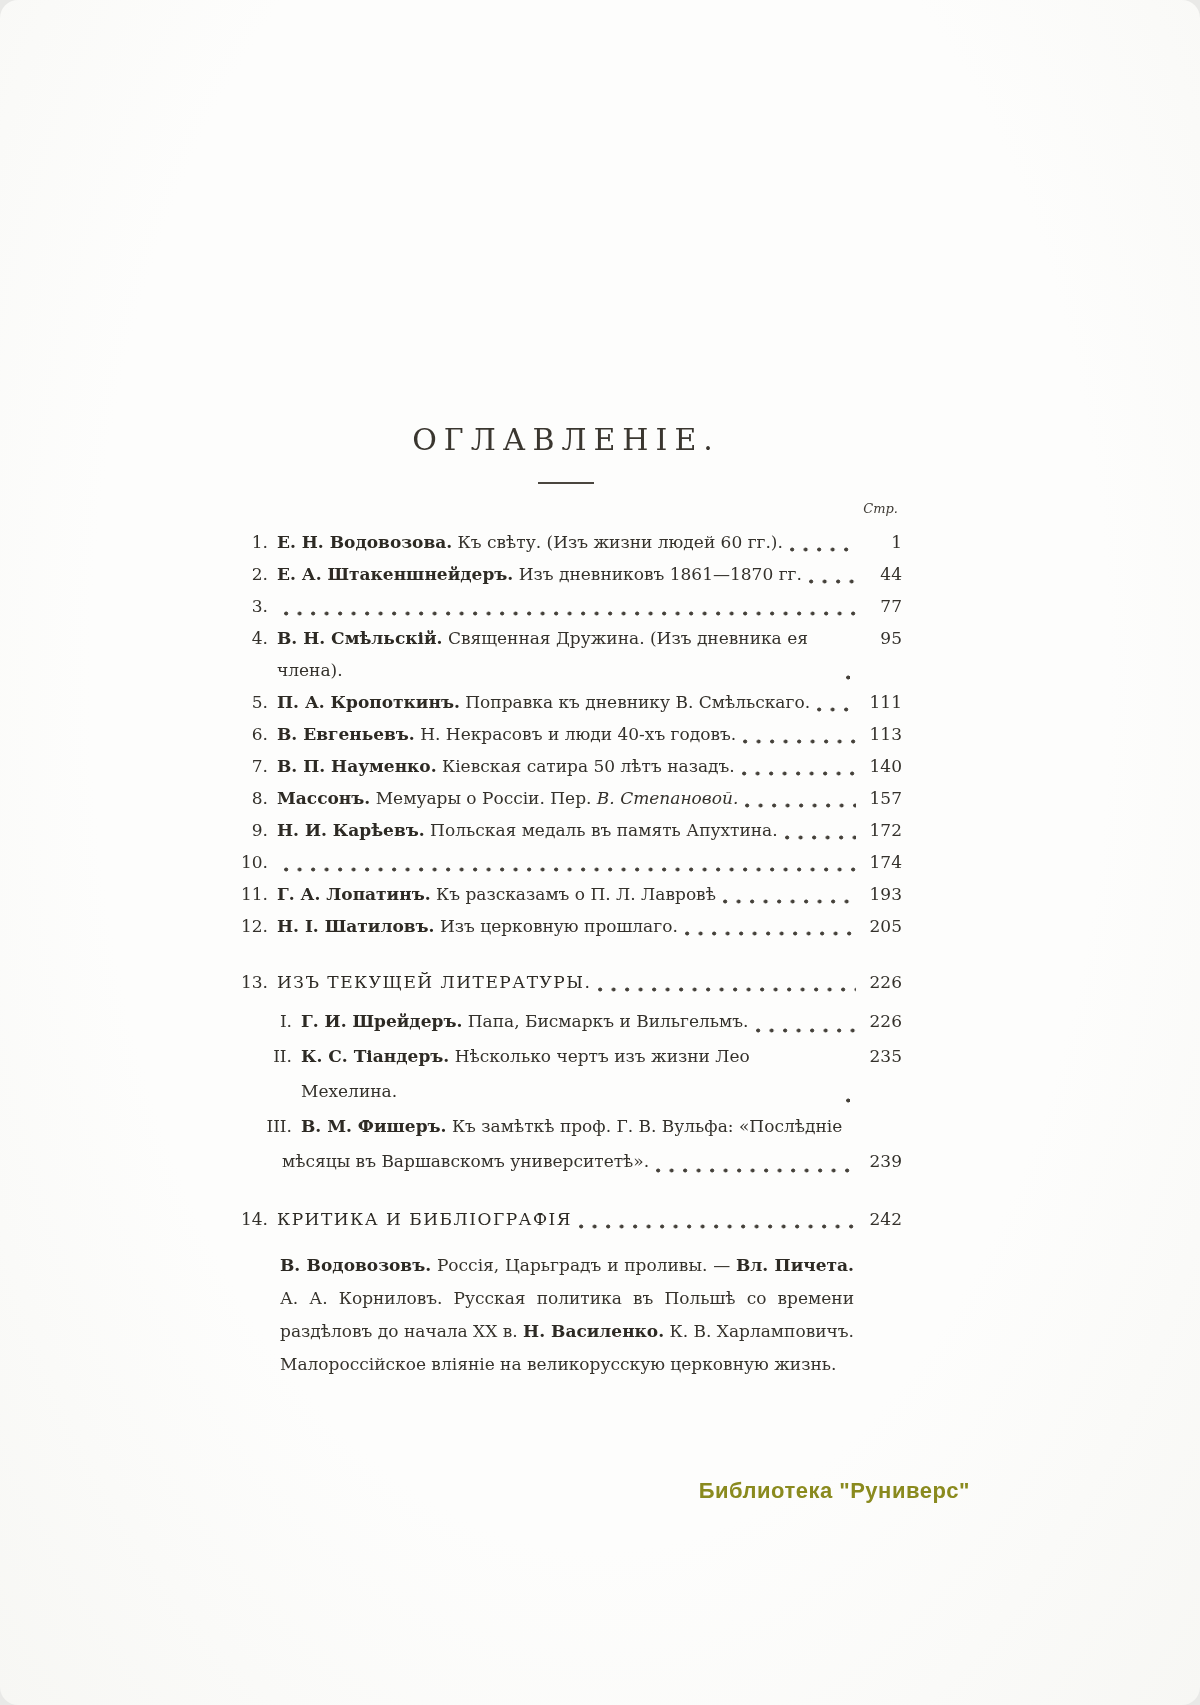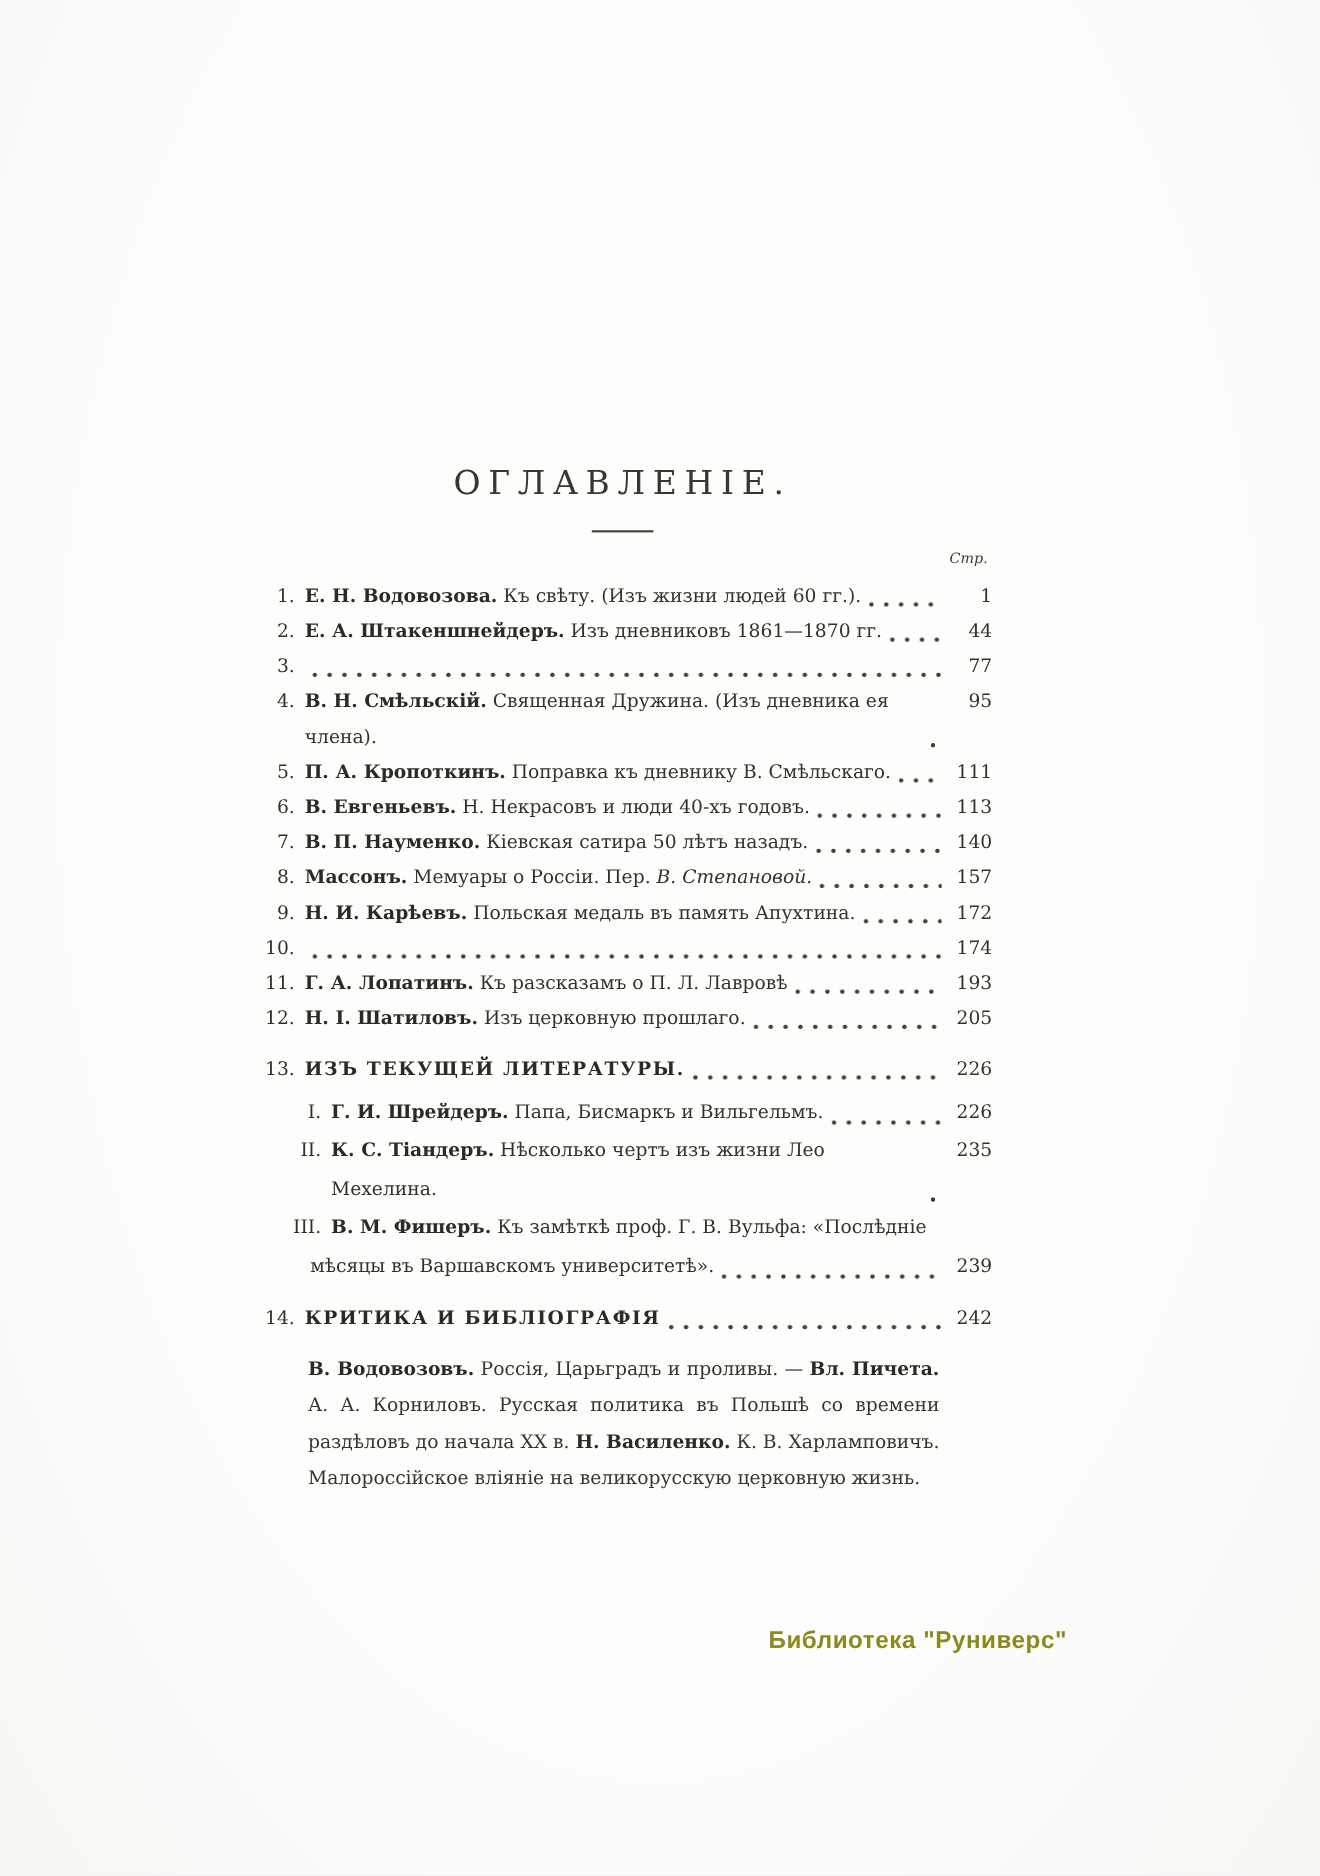--- a/index.html
+++ b/index.html
@@ -10,20 +10,21 @@
   .page {
     position: relative;
     width: 1200px;
     height: 1705px;
     margin: 0 auto;
     background: #fcfcfa;
     background-image: radial-gradient(ellipse at 50% 40%, #fdfdfc 60%, #f7f7f4 100%);
     overflow: hidden;
     font-family: "DejaVu Serif", "Liberation Serif", serif;
     color: #34312b;
+    border-radius: 18px;
   }
   .content {
     position: absolute;
     left: 230px;
     top: 422px;
     width: 672px;
   }
   .title {
     margin: 0;
     font-size: 30px;
@@ -69,23 +70,23 @@
     height: 7px;
     margin: 0 6px 5px 7px;
     background-image: radial-gradient(circle at 2.2px 3.5px, #45413a 1.7px, rgba(0,0,0,0) 2.3px);
     background-size: 13.5px 7px;
     background-repeat: repeat-x;
   }
   .pageno {
     flex: 0 0 40px;
     text-align: right;
   }
-  .section-row { margin-top: 14px; }
+  .section-row { margin-top: 24px; }
   .section-title {
-    font-weight: 700;
+    font-weight: 400;
     letter-spacing: 1.5px;
     color: #2d2a24;
   }
   .sub { margin-top: 6px; }
   .sub .row { padding-left: 30px; line-height: 35px; }
   .sub .num { flex: 0 0 32px; }
   .sub .cont-row { padding-left: 52px; }
   .annotation {
     margin: 14px 0 16px 50px;
     width: 574px;

